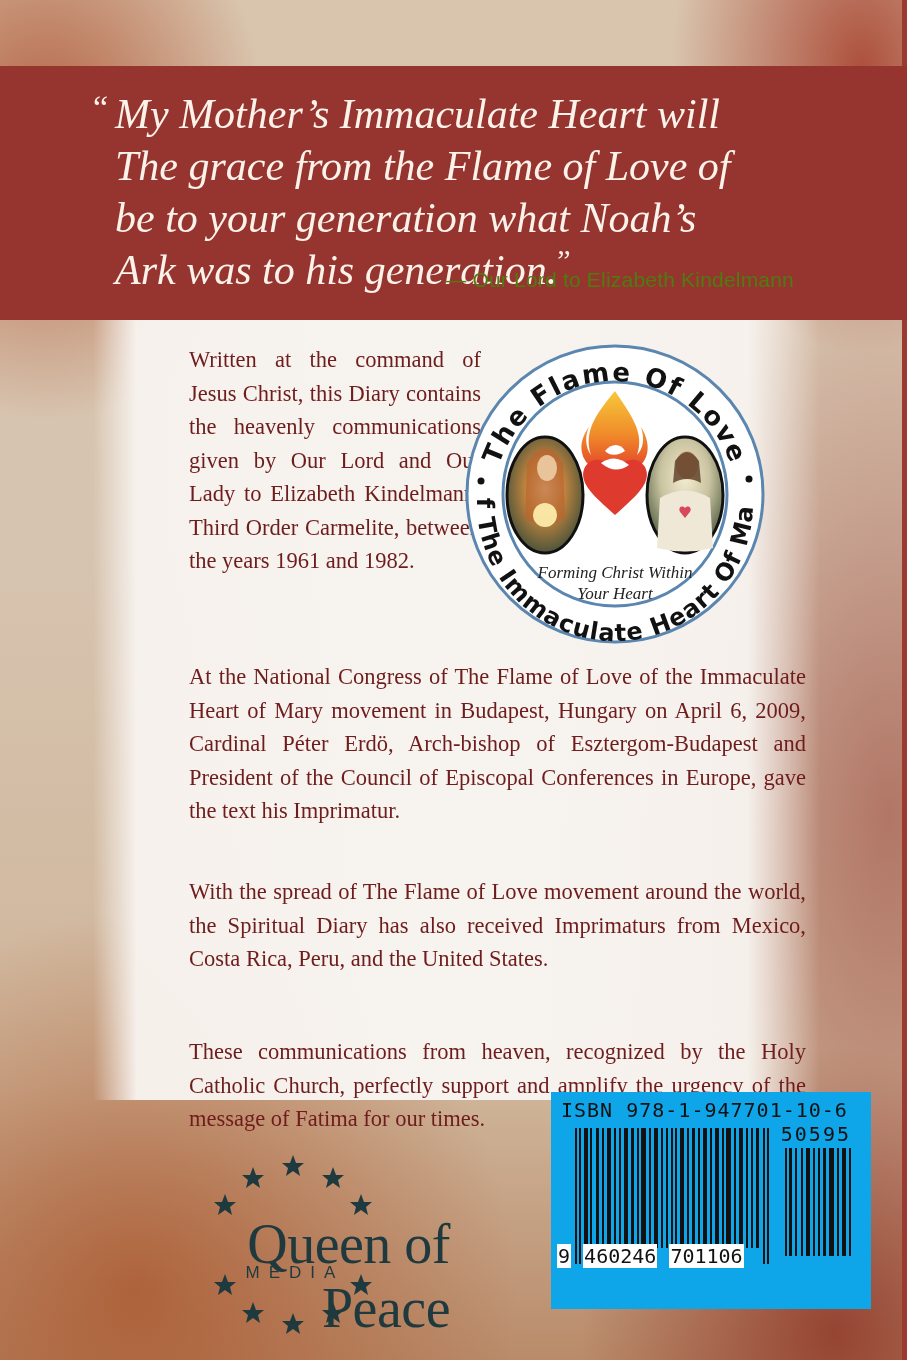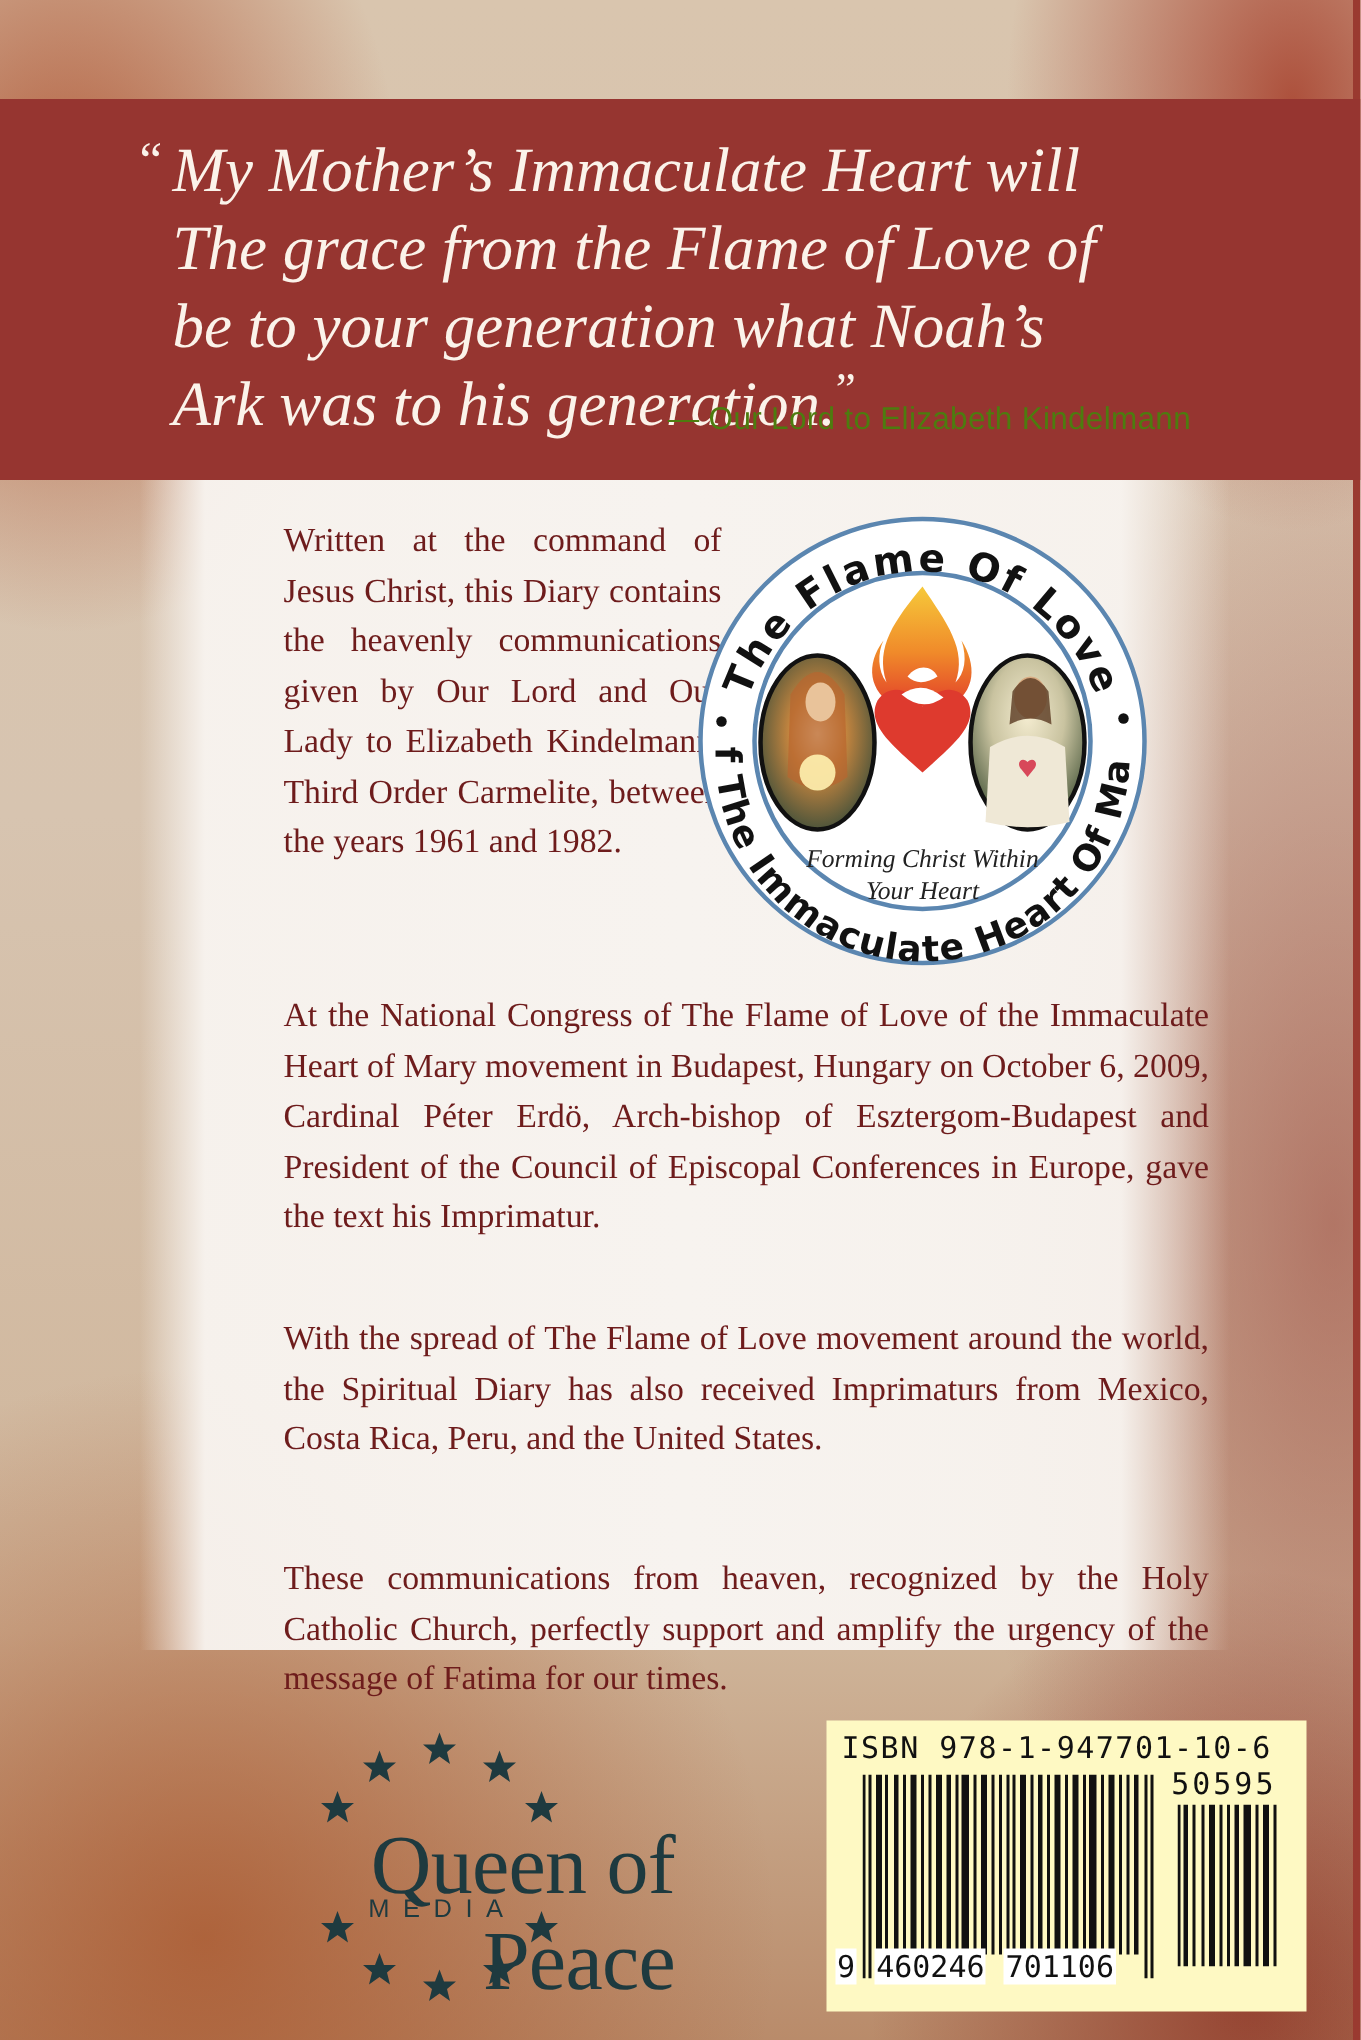--- a/index.html
+++ b/index.html
@@ -73,22 +73,22 @@
     font-family: "Liberation Serif", serif;
     font-size: 56px; color: #1e3a3f; letter-spacing: -0.5px;
   }
   .pub-sub {
     position: absolute; left: 0; top: 113px; width: 320px; text-align: center;
     font-family: Liberation Sans, sans-serif;
     font-size: 17px; color: #1e3a3f; letter-spacing: 9px; padding-left: 10px;
   }
 
   .barcode-box {
-    position: absolute; left: 551px; top: 1147px; width: 320px; height: 194px;
-    background: #fef9c3;
+    position: absolute; left: 551px; top: 1092px; width: 320px; height: 217px;
+    background: #0ea5e9;
   }
   .isbn-text {
     position: absolute; left: 10px; top: 6px;
     font-family: "DejaVu Sans Mono", monospace;
     font-size: 20px; color: #111; letter-spacing: 1px; white-space: nowrap;
   }
   .addon-text {
     position: absolute; right: 20px; top: 30px;
     font-family: "DejaVu Sans Mono", monospace;
     font-size: 20px; color: #111; letter-spacing: 2px;
@@ -172,21 +172,21 @@
       <ellipse cx="232" cy="122" rx="11" ry="14" fill="#d8ab82"></ellipse>
       <path d="M 220 118 Q 232 100 244 118 L 246 140 Q 232 132 218 140 Z" fill="#5a3a22" opacity="0.8"></path>
       <path d="M 205 155 Q 230 140 255 155 L 258 205 Q 230 212 202 205 Z" fill="#efe8d6"></path>
       <path d="M 226 170 C 222 166 226 161 230 165 C 234 161 238 166 234 170 L 230 175 Z" fill="#d8485a"></path>
     </g>
     <text x="160" y="235" text-anchor="middle" font-family="Liberation Serif, serif" font-style="italic" font-size="17" fill="#222">Forming Christ Within</text>
     <text x="160" y="256" text-anchor="middle" font-family="Liberation Serif, serif" font-style="italic" font-size="17" fill="#222">Your Heart</text>
   </svg>
 </div>
 
-<p class="body-text p2">At the National Congress of The Flame of Love of the Immaculate Heart of Mary movement in Budapest, Hungary on October 6, 2009, Cardinal Péter Erdö, Arch-bishop of Esztergom-Budapest and President of the Council of Episcopal Conferences in Europe, gave the text his Imprimatur.</p>
+<p class="body-text p2">At the National Congress of The Flame of Love of the Immaculate Heart of Mary movement in Budapest, Hungary on April 6, 2009, Cardinal Péter Erdö, Arch-bishop of Esztergom-Budapest and President of the Council of Episcopal Conferences in Europe, gave the text his Imprimatur.</p>
 <p class="body-text p3">With the spread of The Flame of Love movement around the world, the Spiritual Diary has also received Imprimaturs from Mexico, Costa Rica, Peru, and the United States.</p>
 <p class="body-text p4">These communications from heaven, recognized by the Holy Catholic Church, perfectly support and amplify the urgency of the message of Fatima for our times.</p>
 
 <div class="publisher">
   <svg viewBox="0 0 320 190" xmlns="http://www.w3.org/2000/svg">
     <g fill="#1e3a3f">
       <polygon points="163,5 166,13 174,13 168,18 170,26 163,21 156,26 158,18 152,13 160,13"></polygon>
       <polygon points="123,17 126,25 134,25 128,30 130,38 123,33 116,38 118,30 112,25 120,25"></polygon>
       <polygon points="203,17 206,25 214,25 208,30 210,38 203,33 196,38 198,30 192,25 200,25"></polygon>
       <polygon points="95,44 98,52 106,52 100,57 102,65 95,60 88,65 90,57 84,52 92,52"></polygon>

